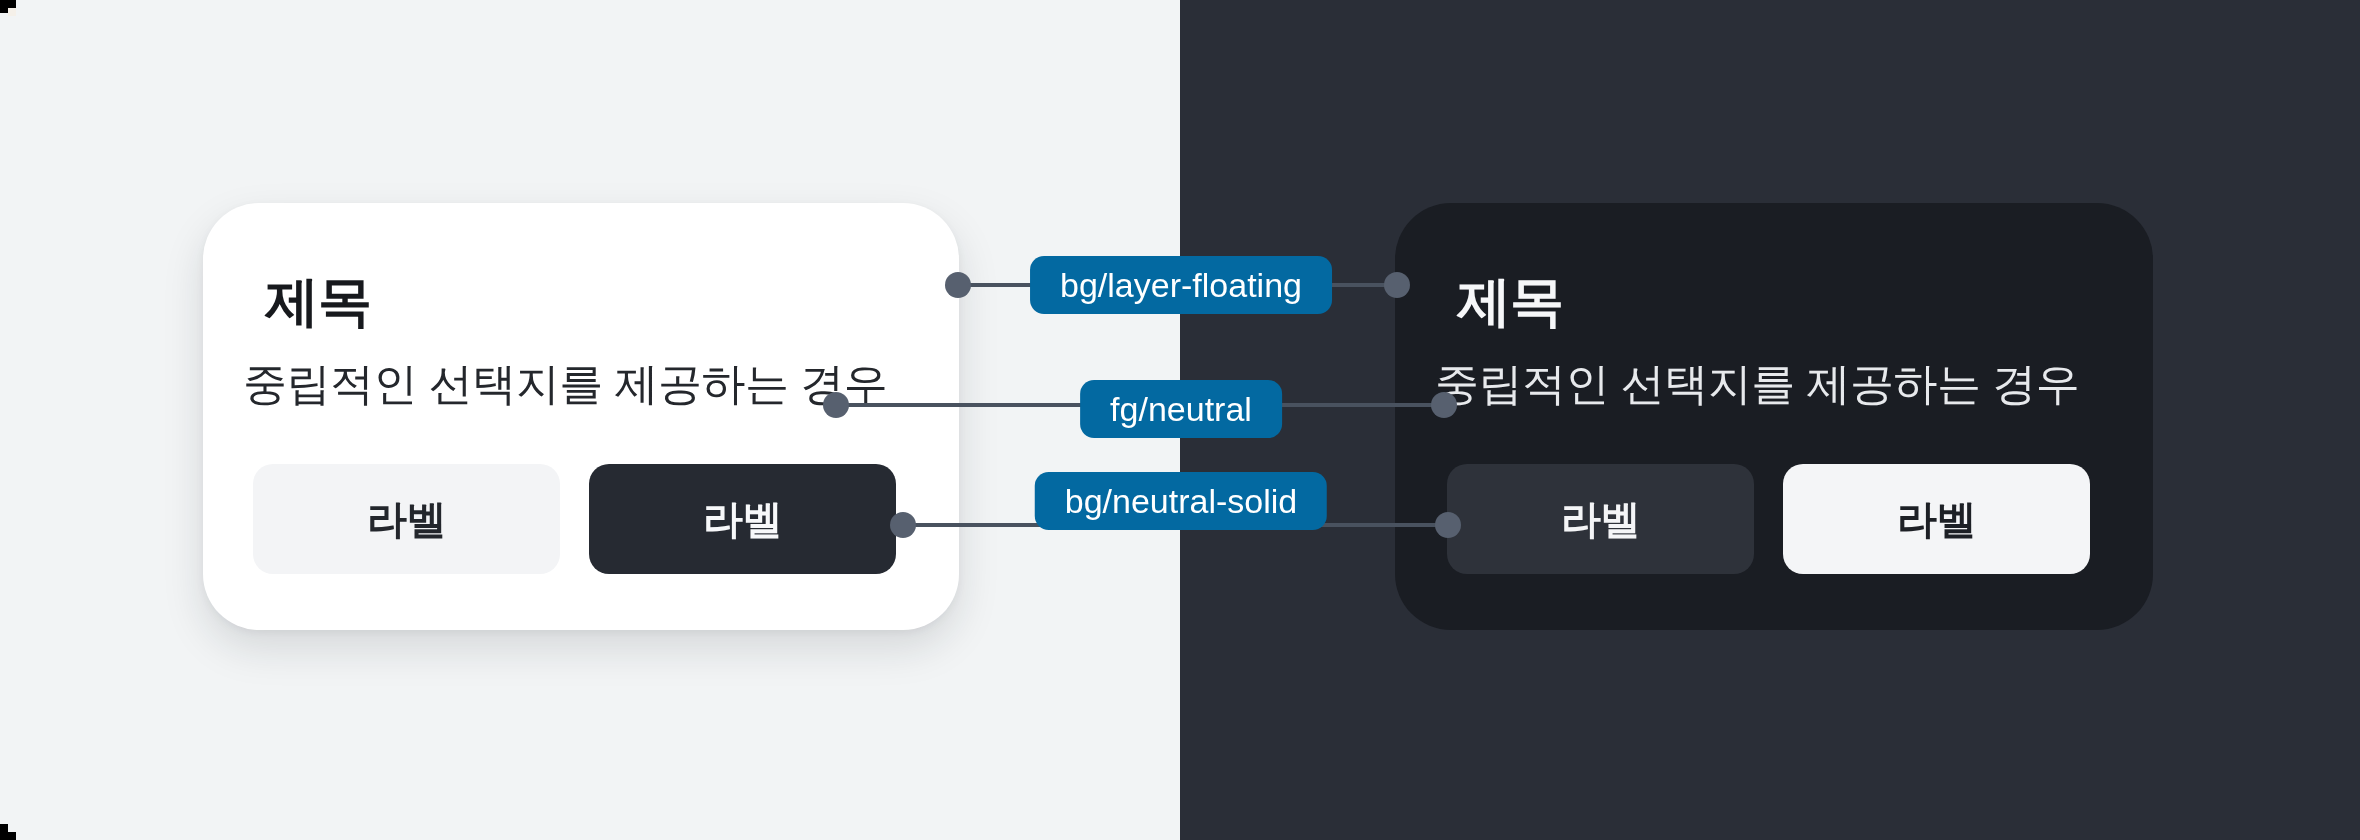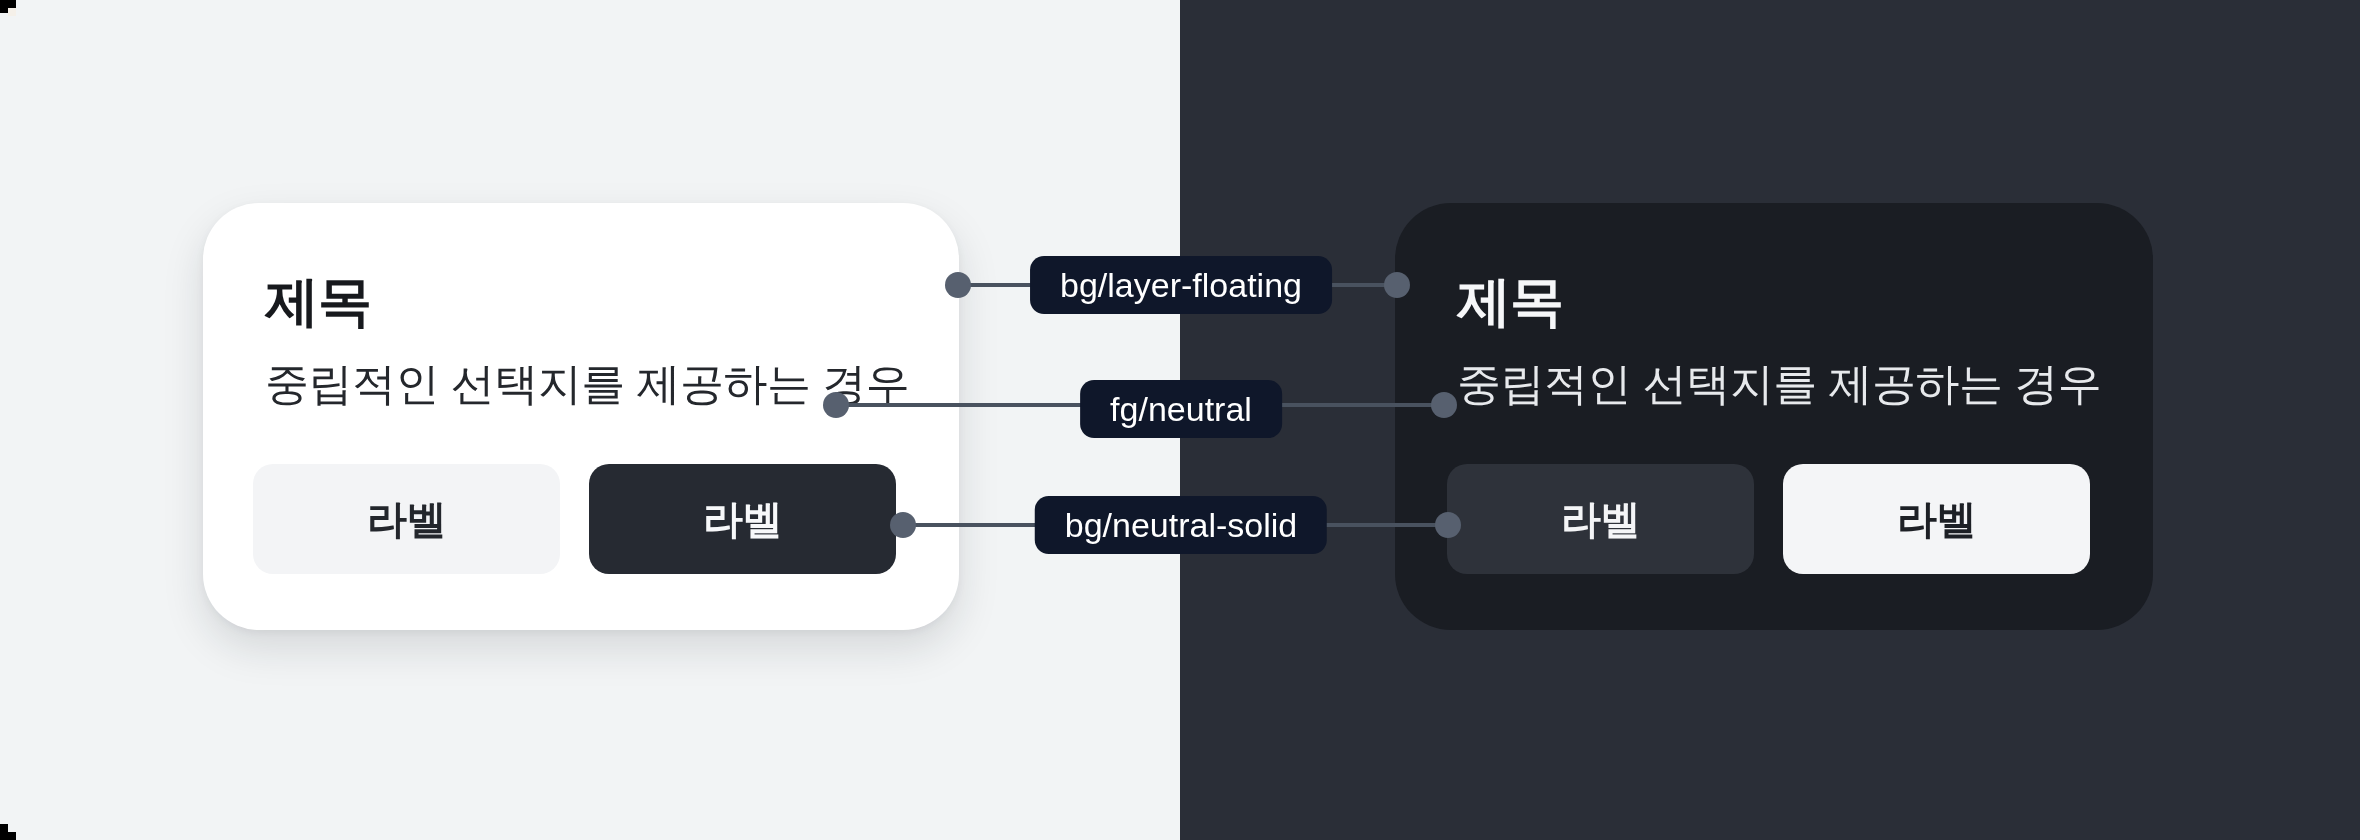--- a/index.html
+++ b/index.html
@@ -23,21 +23,21 @@
   .card-dark { left: 1395px; width: 758px; background: #1a1d23; }
 
   .card-title {
     position: absolute; left: 46px; top: 52px; margin: 16px;
     font-size: 54px; line-height: 60px; font-weight: 700; letter-spacing: -1px;
   }
   .card-light .card-title { color: #17191d; }
   .card-dark  .card-title { color: #f6f7f9; }
 
   .card-body {
-    position: absolute; left: 62px; top: 152px; margin: 0;
+    position: absolute; left: 40px; top: 152px; margin: 0;
     font-size: 44px; line-height: 58px; font-weight: 400; letter-spacing: -0.5px;
     white-space: nowrap;
   }
   .card-light .card-body { color: #24272c; }
   .card-dark  .card-body { color: #e7e9ec; }
 
   .btn {
     position: absolute; top: 261px; width: 307px; height: 110px;
     border: none; border-radius: 20px; cursor: pointer;
     font-family: inherit; font-size: 40px; font-weight: 700; letter-spacing: -0.5px;
@@ -59,40 +59,40 @@
   }
   .conn-dot {
     position: absolute; width: 26px; height: 26px; border-radius: 50%;
     background: #57606f; z-index: 3;
   }
   .pill {
     position: absolute; height: 58px; z-index: 3;
     left: 1181px; transform: translateX(-50%);
     display: inline-flex; align-items: center; justify-content: center;
     padding: 0 30px; border-radius: 14px;
-    background: #0f172a; color: #ffffff;
+    background: #0369a1; color: #ffffff;
     font-size: 34px; font-weight: 400; letter-spacing: 0;
     white-space: nowrap;
   }
 
   
   .line-1 { left: 958px;  top: 283px; width: 440px; }
   .line-2 { left: 836px;  top: 403px; width: 609px; }
   .line-3 { left: 903px;  top: 523px; width: 546px; }
 
   .dot-1l { left: 945px;  top: 272px; }
   .dot-1r { left: 1384px; top: 272px; }
   .dot-2l { left: 823px;  top: 392px; }
   .dot-2r { left: 1431px; top: 392px; }
   .dot-3l { left: 890px;  top: 512px; }
   .dot-3r { left: 1435px; top: 512px; }
 
   .pill-1 { top: 256px; }
   .pill-2 { top: 380px; }
-  .pill-3 { top: 496px; }
+  .pill-3 { top: 472px; }
 
   
   .mark { position: absolute; background: #000000; z-index: 5; }
   .mark-tl-a { left: 0; top: 0; width: 16px; height: 8px; }
   .mark-tl-b { left: 0; top: 8px; width: 8px; height: 5px; }
   .mark-tl-c { left: 8px; top: 8px; width: 8px; height: 8px; background: #f5f0e9; }
   .mark-bl-a { left: 0; top: 824px; width: 8px; height: 16px; }
   .mark-bl-b { left: 8px; top: 832px; width: 8px; height: 8px; }
 </style>
 </head>

